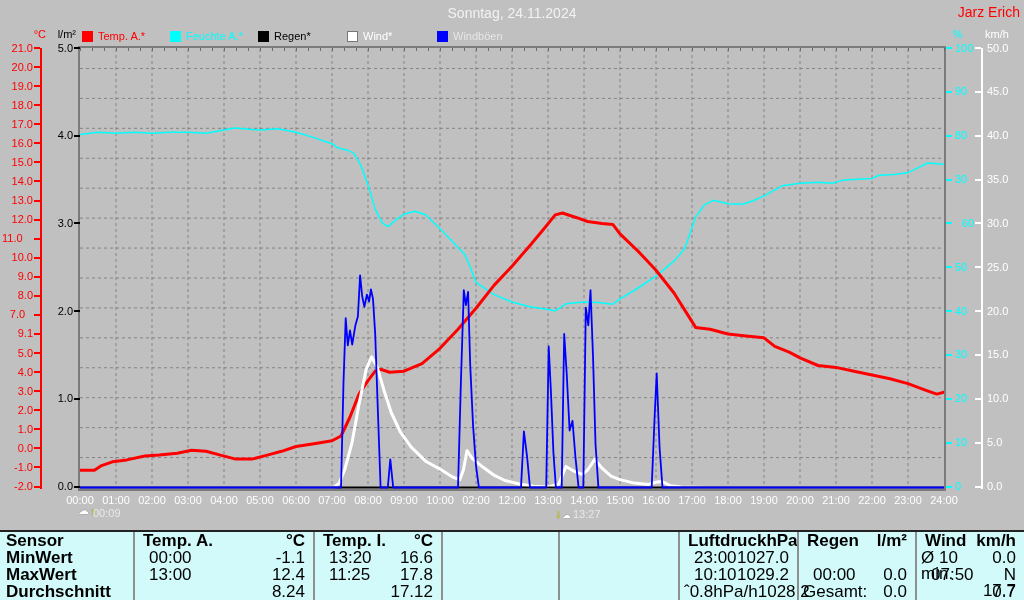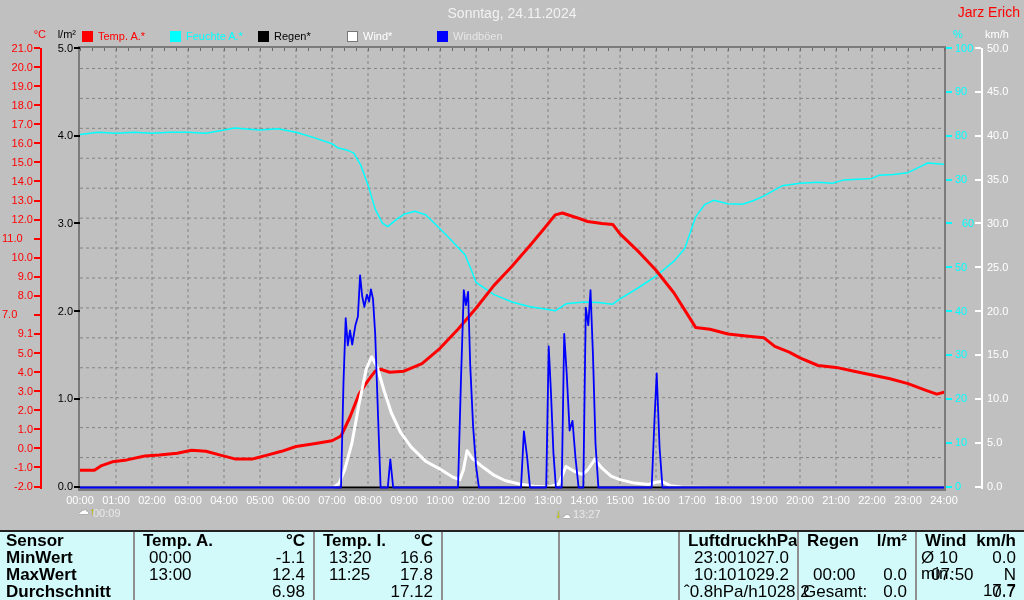--- a/index.html
+++ b/index.html
@@ -131,21 +131,21 @@
       <div class="ylab" style="left: 2px; width: 31px; top: 213.087px; text-align: right; color: rgb(255, 0, 0);">12.0</div>
       <div class="tick" style="left: 34px; width: 6px; top: 218.587px; background: rgb(255, 0, 0);"></div>
       <div class="ylab" style="left: 2px; width: 31px; top: 232.152px; text-align: left; color: rgb(255, 0, 0);">11.0</div>
       <div class="tick" style="left: 34px; width: 6px; top: 237.652px; background: rgb(255, 0, 0);"></div>
       <div class="ylab" style="left: 2px; width: 31px; top: 251.217px; text-align: right; color: rgb(255, 0, 0);">10.0</div>
       <div class="tick" style="left: 34px; width: 6px; top: 256.717px; background: rgb(255, 0, 0);"></div>
       <div class="ylab" style="left: 2px; width: 31px; top: 270.283px; text-align: right; color: rgb(255, 0, 0);">9.0</div>
       <div class="tick" style="left: 34px; width: 6px; top: 275.783px; background: rgb(255, 0, 0);"></div>
       <div class="ylab" style="left: 2px; width: 31px; top: 289.348px; text-align: right; color: rgb(255, 0, 0);">8.0</div>
       <div class="tick" style="left: 34px; width: 6px; top: 294.848px; background: rgb(255, 0, 0);"></div>
-      <div class="ylab" style="left: 2px; width: 31px; top: 308.413px; text-align: left; color: rgb(255, 0, 0);">7.0</div>
+      <div class="ylab" style="left: 2px; width: 31px; top: 308.413px; text-align: center; color: rgb(255, 0, 0);">7.0</div>
       <div class="tick" style="left: 34px; width: 6px; top: 313.913px; background: rgb(255, 0, 0);"></div>
       <div class="ylab" style="left: 2px; width: 31px; top: 327.478px; text-align: right; color: rgb(255, 0, 0);">9.1</div>
       <div class="tick" style="left: 34px; width: 6px; top: 332.978px; background: rgb(255, 0, 0);"></div>
       <div class="ylab" style="left: 2px; width: 31px; top: 346.543px; text-align: right; color: rgb(255, 0, 0);">5.0</div>
       <div class="tick" style="left: 34px; width: 6px; top: 352.043px; background: rgb(255, 0, 0);"></div>
       <div class="ylab" style="left: 2px; width: 31px; top: 365.609px; text-align: right; color: rgb(255, 0, 0);">4.0</div>
       <div class="tick" style="left: 34px; width: 6px; top: 371.109px; background: rgb(255, 0, 0);"></div>
       <div class="ylab" style="left: 2px; width: 31px; top: 384.674px; text-align: right; color: rgb(255, 0, 0);">3.0</div>
       <div class="tick" style="left: 34px; width: 6px; top: 390.174px; background: rgb(255, 0, 0);"></div>
       <div class="ylab" style="left: 2px; width: 31px; top: 403.739px; text-align: right; color: rgb(255, 0, 0);">2.0</div>
@@ -342,21 +342,21 @@
         <div class="srow">
           <span class="l">00:00</span>
           <span class="r">-1.1</span>
         </div>
         <div class="srow">
           <span class="l">13:00</span>
           <span class="r">12.4</span>
         </div>
         <div class="srow">
           <span class="l"></span>
-          <span class="r">6.98</span>
+          <span class="r">8.24</span>
         </div>
       </div>
       <div class="scol" style="width: 128px;">
         <div class="srow hdr">
           <span class="l">Temp. I.</span>
           <span class="r">°C</span>
         </div>
         <div class="srow">
           <span class="l">13:20</span>
           <span class="r">16.6</span>

